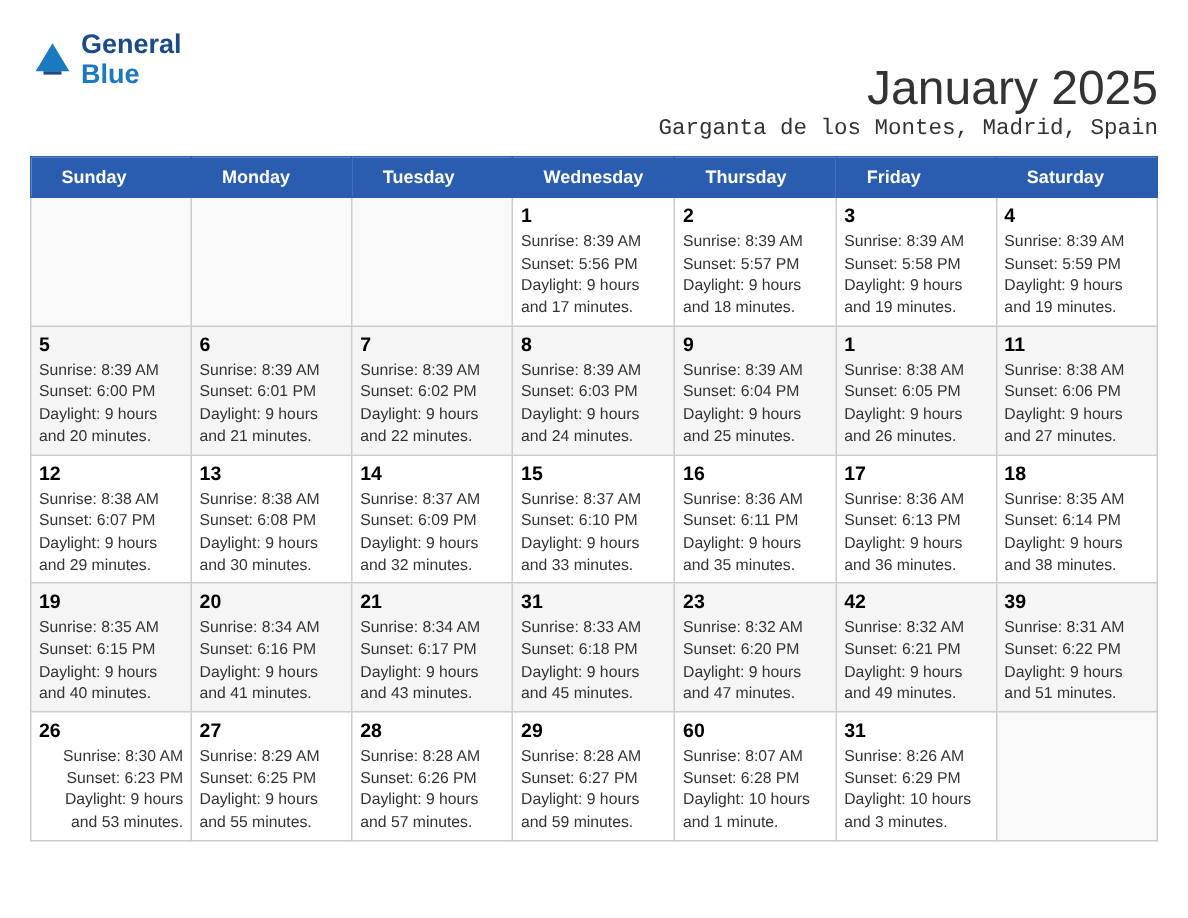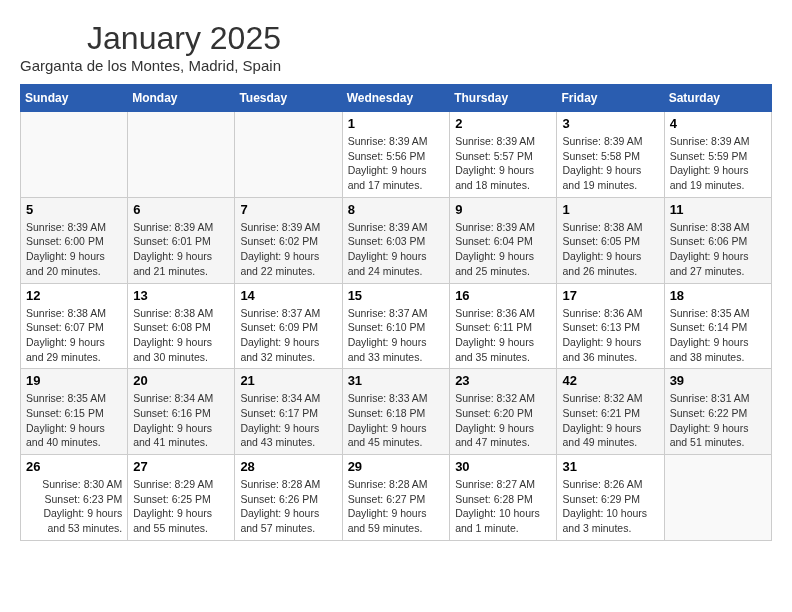--- a/index.html
+++ b/index.html
@@ -34,34 +34,36 @@
       height: 30px;
       margin-right: 4px;
     }
     .title-block {
       text-align: right;
     }
     .month-title {
       font-size: 32px;
       font-weight: normal;
       color: #333;
+      margin-top: 20px;
     }
     .location-title {
       font-size: 15px;
       color: #333;
+      font-family: Liberation Mono, monospace;
     }
     table {
       width: 100%;
       border-collapse: collapse;
       font-size: 11px;
     }
     thead tr th {
       background: #2a5db0;
       color: #fff;
-      padding: 6px 4px;
+      padding: 6px 20px;
       text-align: left;
       font-weight: bold;
       font-size: 12px;
       border: 1px solid #2a5db0;
     }
     tbody tr td {
       border: 1px solid #ccc;
       vertical-align: top;
       padding: 4px 5px;
       width: 108px;
@@ -83,20 +85,30 @@
       font-size: 10.5px;
     }
     .empty-cell {
       background: #f9f9f9;
     }
   </style>
 </head>
 <body>
 
 <div class="header">
+  <div class="logo">
+    <svg class="logo-icon" viewBox="0 0 40 40">
+      <polygon points="20,5 35,30 5,30" fill="#1a7abf"></polygon>
+      <rect x="12" y="30" width="16" height="3" fill="#1a4a8a"></rect>
+    </svg>
+    <div class="logo-text">
+      <div>General</div>
+      <span>Blue</span>
+    </div>
+  </div>
   <div class="title-block">
     <div class="month-title">January 2025</div>
     <div class="location-title">Garganta de los Montes, Madrid, Spain</div>
   </div>
 </div>
 
 <table>
   <thead>
     <tr>
     <th>Sunday</th>
@@ -318,22 +330,22 @@
 and 57 minutes.</div>
         </td>
         <td>
           <span class="day-num">29</span>
           <div class="day-info" style="white-space: pre-line;">Sunrise: 8:28 AM
 Sunset: 6:27 PM
 Daylight: 9 hours
 and 59 minutes.</div>
         </td>
         <td>
-          <span class="day-num">30</span>
-          <div class="day-info" style="white-space: pre-line;">Sunrise: 8:27 AM
+          <span class="day-num">60</span>
+          <div class="day-info" style="white-space: pre-line;">Sunrise: 8:07 AM
 Sunset: 6:28 PM
 Daylight: 10 hours
 and 1 minute.</div>
         </td>
         <td>
           <span class="day-num">31</span>
           <div class="day-info" style="white-space: pre-line;">Sunrise: 8:26 AM
 Sunset: 6:29 PM
 Daylight: 10 hours
 and 3 minutes.</div>

